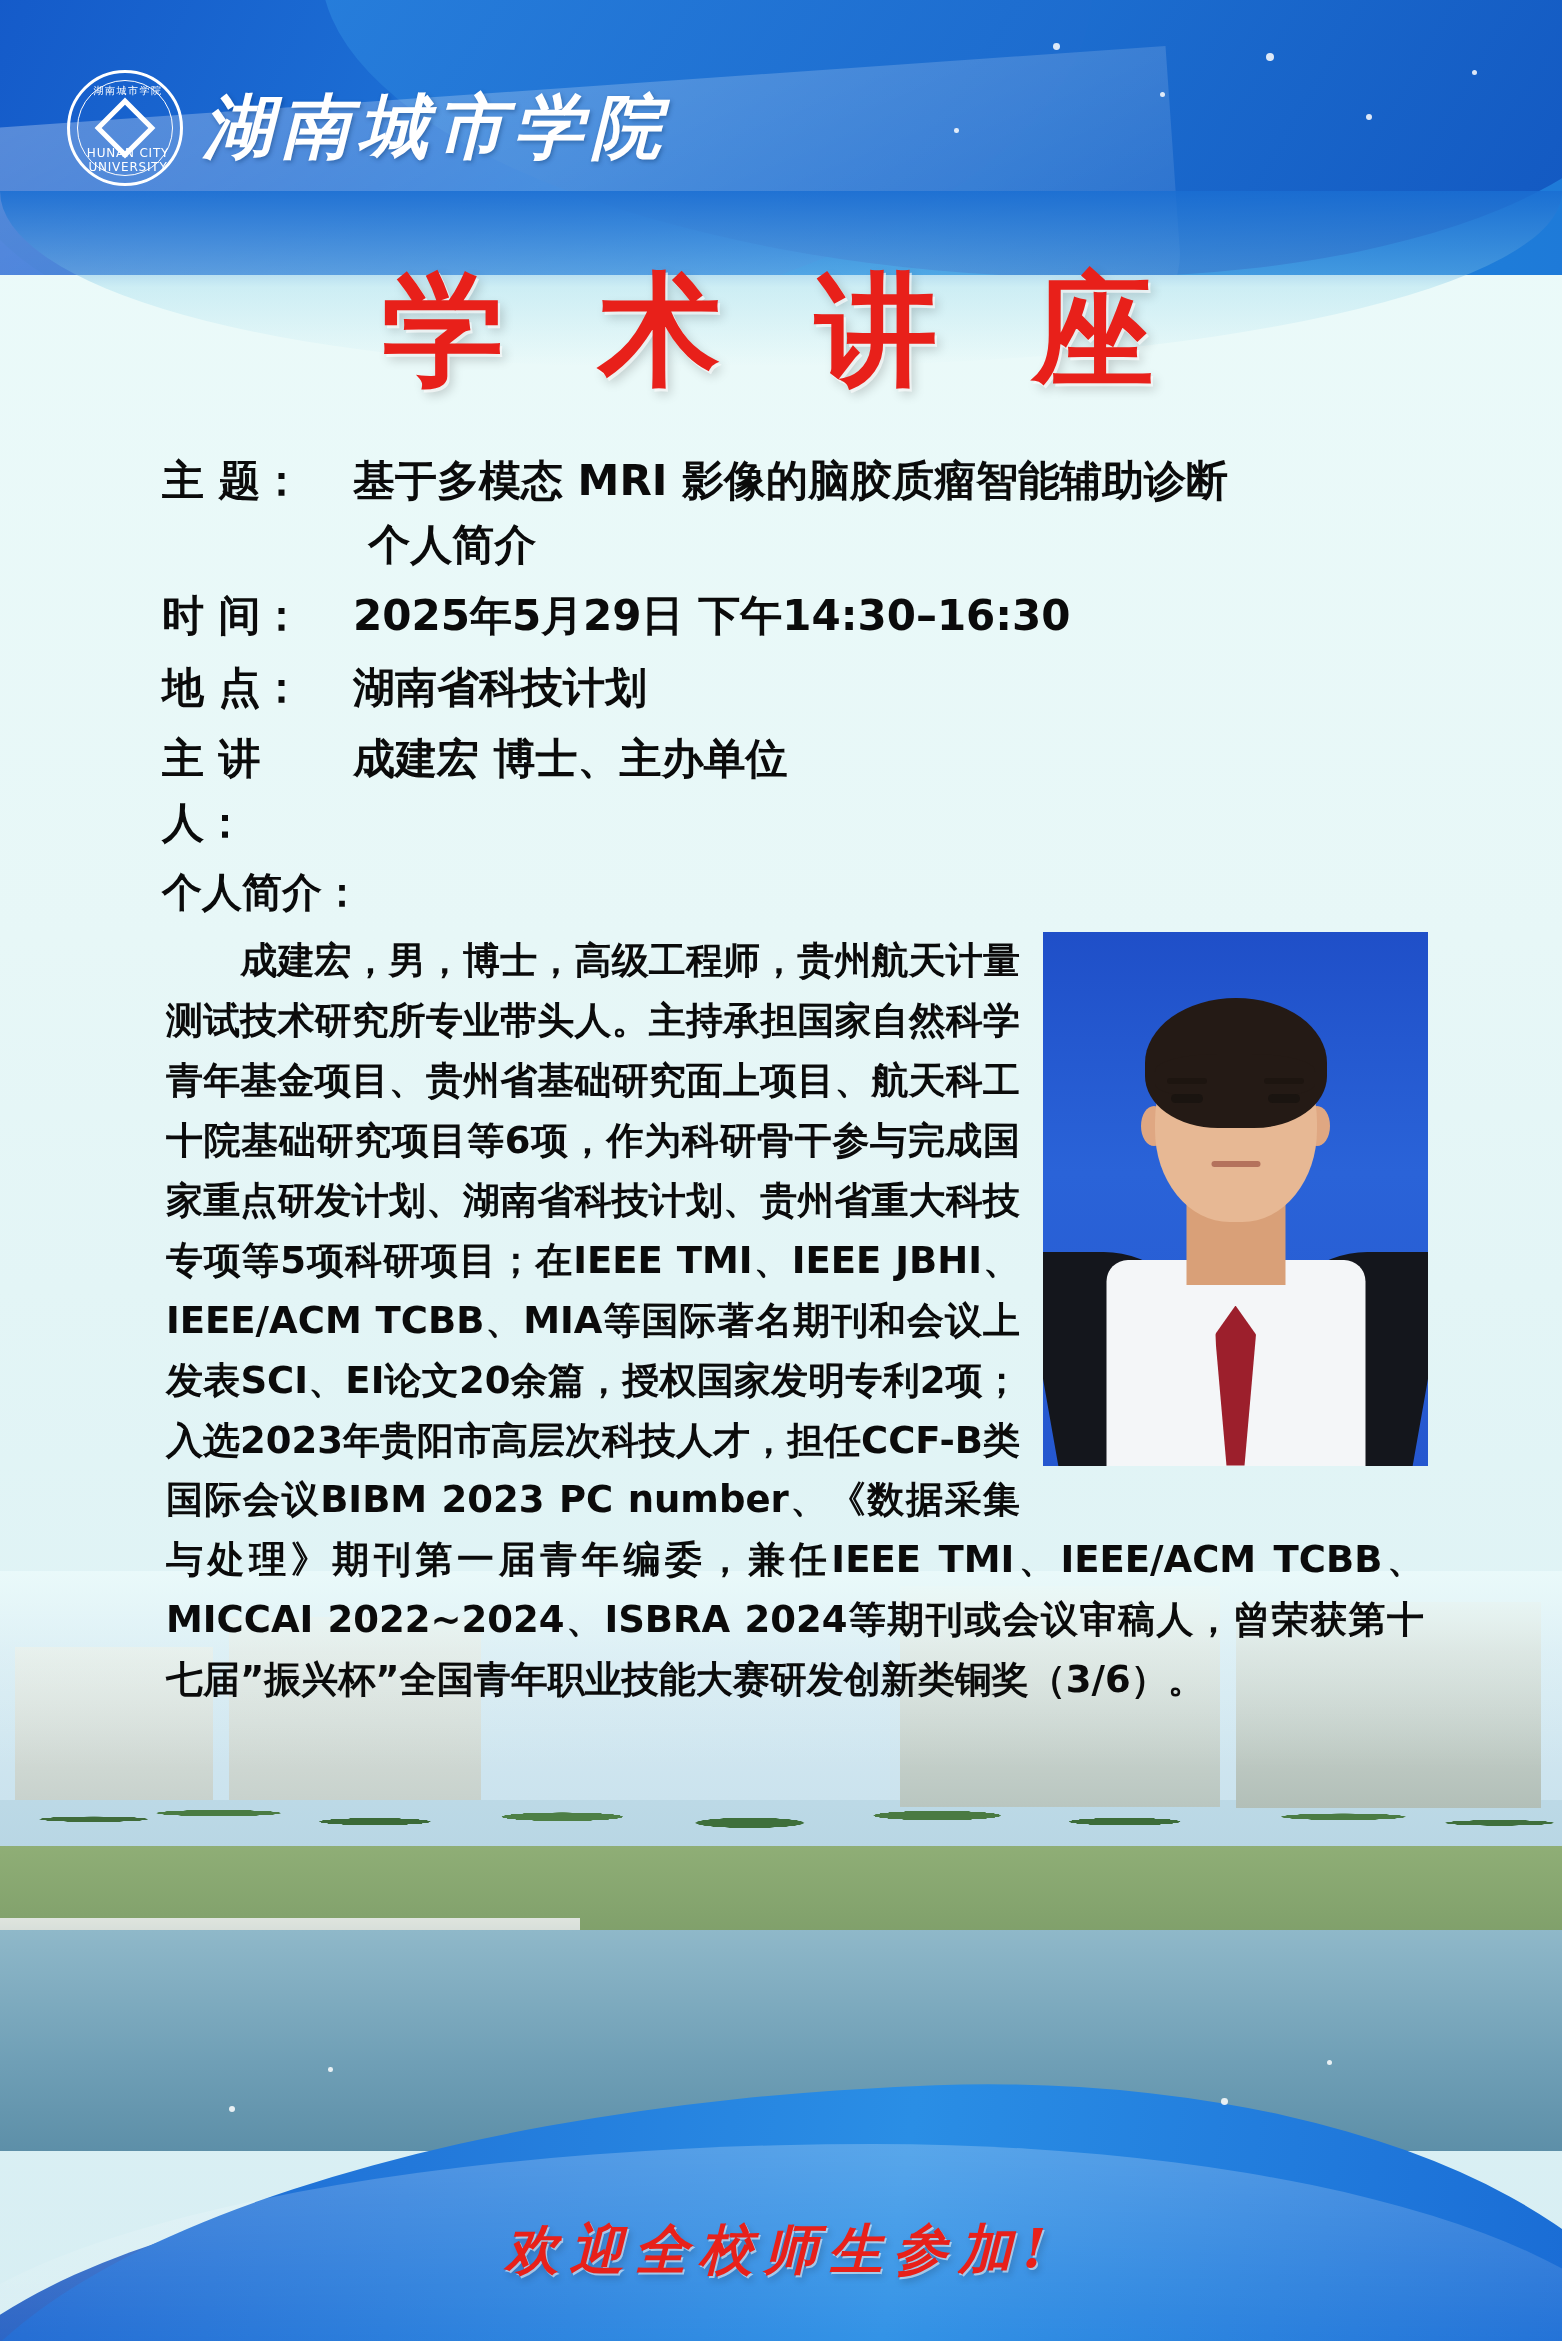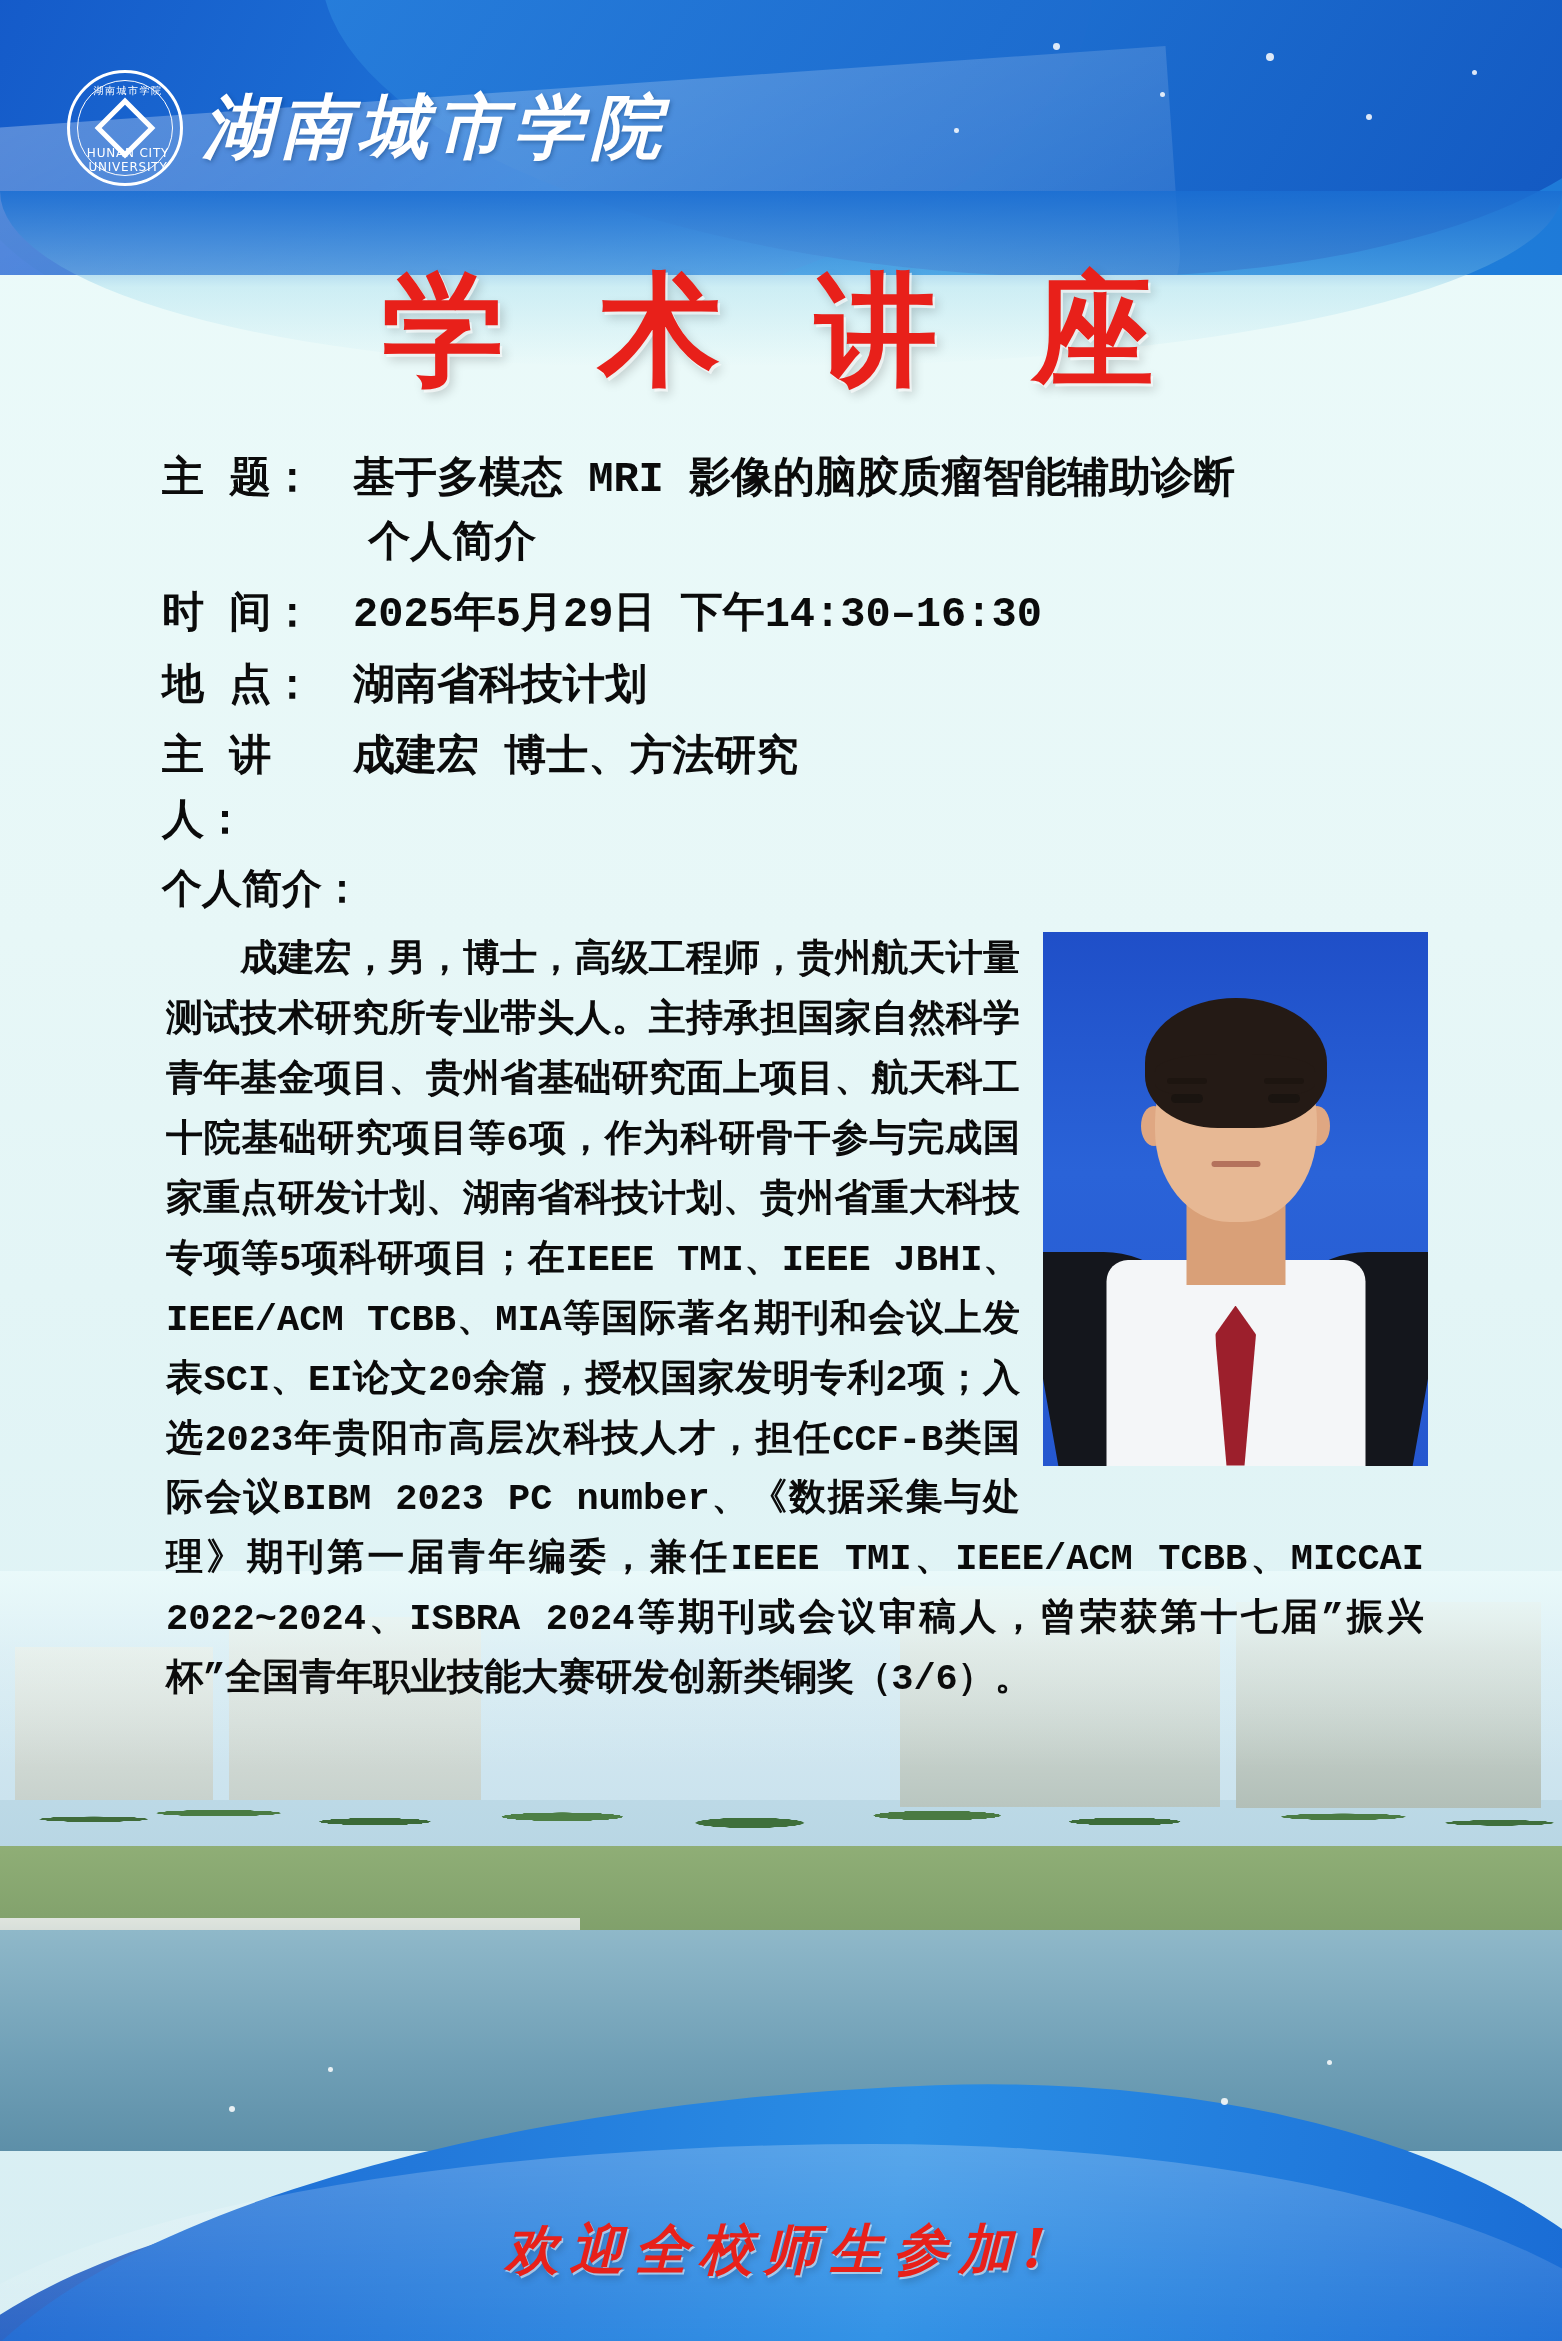--- a/index.html
+++ b/index.html
@@ -83,21 +83,21 @@
   
   .main-title{
     position:absolute;top:250px;left:0;width:1562px;text-align:center;
     color:#e8201a;
     font-family:"DejaVu Serif","Liberation Serif",serif;
     font-weight:bold;font-size:122px;letter-spacing:26px;
     text-shadow:2.3px 3.1px 0 rgba(255,255,255,.65), 4.6px 6.1px 10.7px rgba(0,0,0,.18);
     z-index:7;
   }
   
-  .content{position:absolute;left:0;top:0;width:1562px;height:1762px;z-index:8;font-family:Liberation Mono, monospace;}
+  .content{position:absolute;left:0;top:0;width:1562px;height:1762px;z-index:8;}
   .info{
     position:absolute;left:162px;top:449px;width:1282px;
     font-size:42px;font-weight:bold;color:#0b0b0b;
     line-height:1.52;
   }
   .info-row{display:flex;align-items:flex-start;margin-bottom:7.6px;}
   .label{width:191px;flex:none;letter-spacing:0;}
   .value{flex:1;}
   .value .line2{display:block;padding-left:15.3px;}
   .bio-head{margin-top:1px;font-size:40px;font-weight:bold;}
@@ -289,21 +289,21 @@
       <div class="info-row">
         <div class="label">时  间：</div>
         <div class="value">2025年5月29日 下午14:30–16:30</div>
       </div>
       <div class="info-row">
         <div class="label">地  点：</div>
         <div class="value">湖南省科技计划</div>
       </div>
       <div class="info-row">
         <div class="label">主 讲 人：</div>
-        <div class="value">成建宏   博士、方法研究</div>
+        <div class="value">成建宏   博士、主办单位</div>
       </div>
       <div class="bio-head">个人简介：</div>
     </div>
 
     <div class="bio">
       <div class="photo">
         <div class="ph-suit"></div>
         <div class="ph-shirt"></div>
         <div class="ph-tie"></div>
         <div class="ph-neck"></div>

